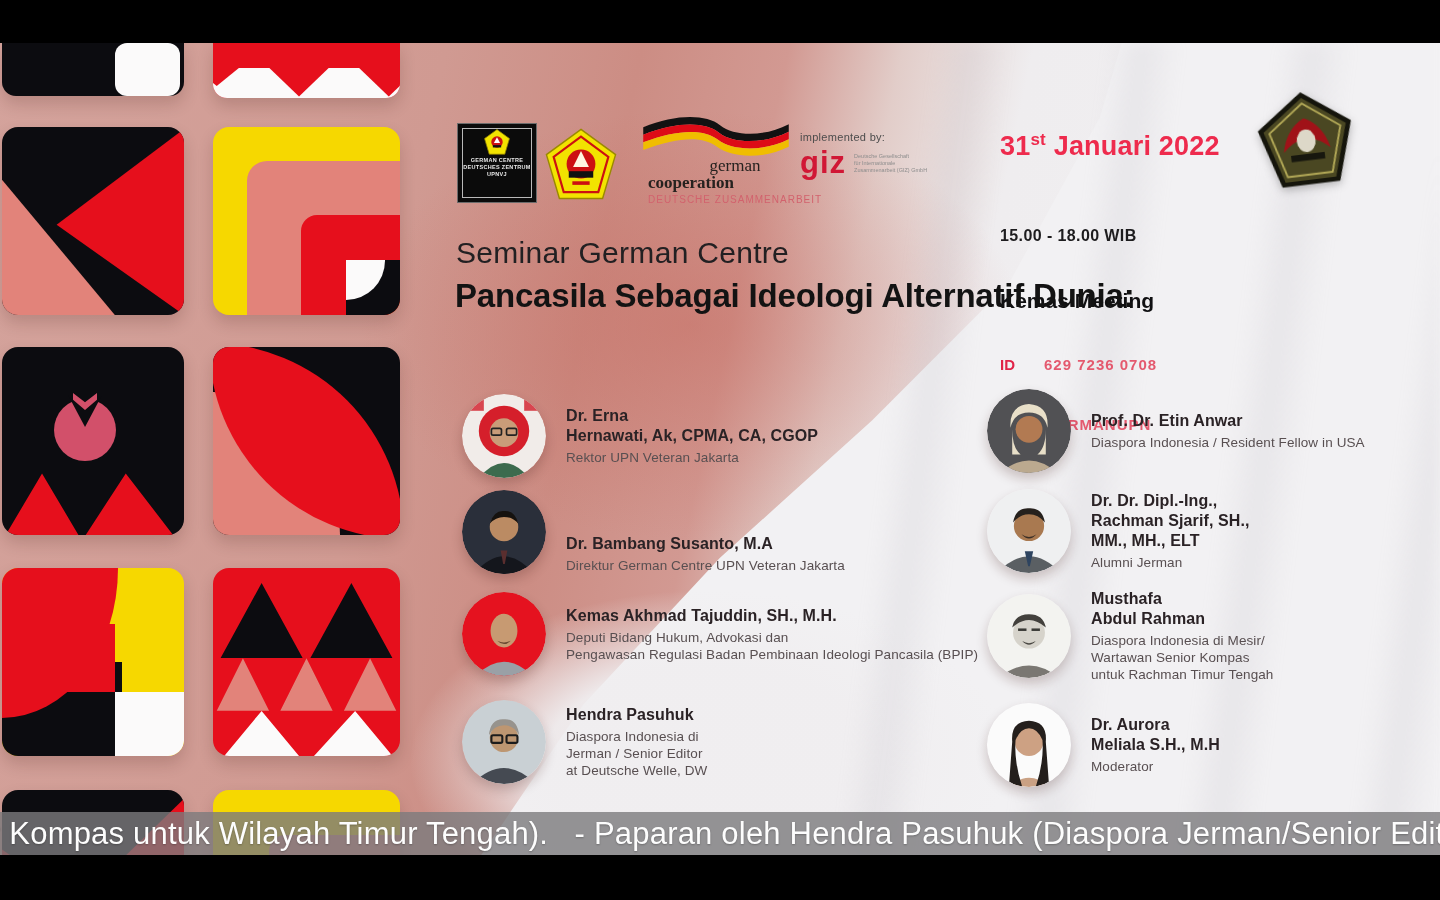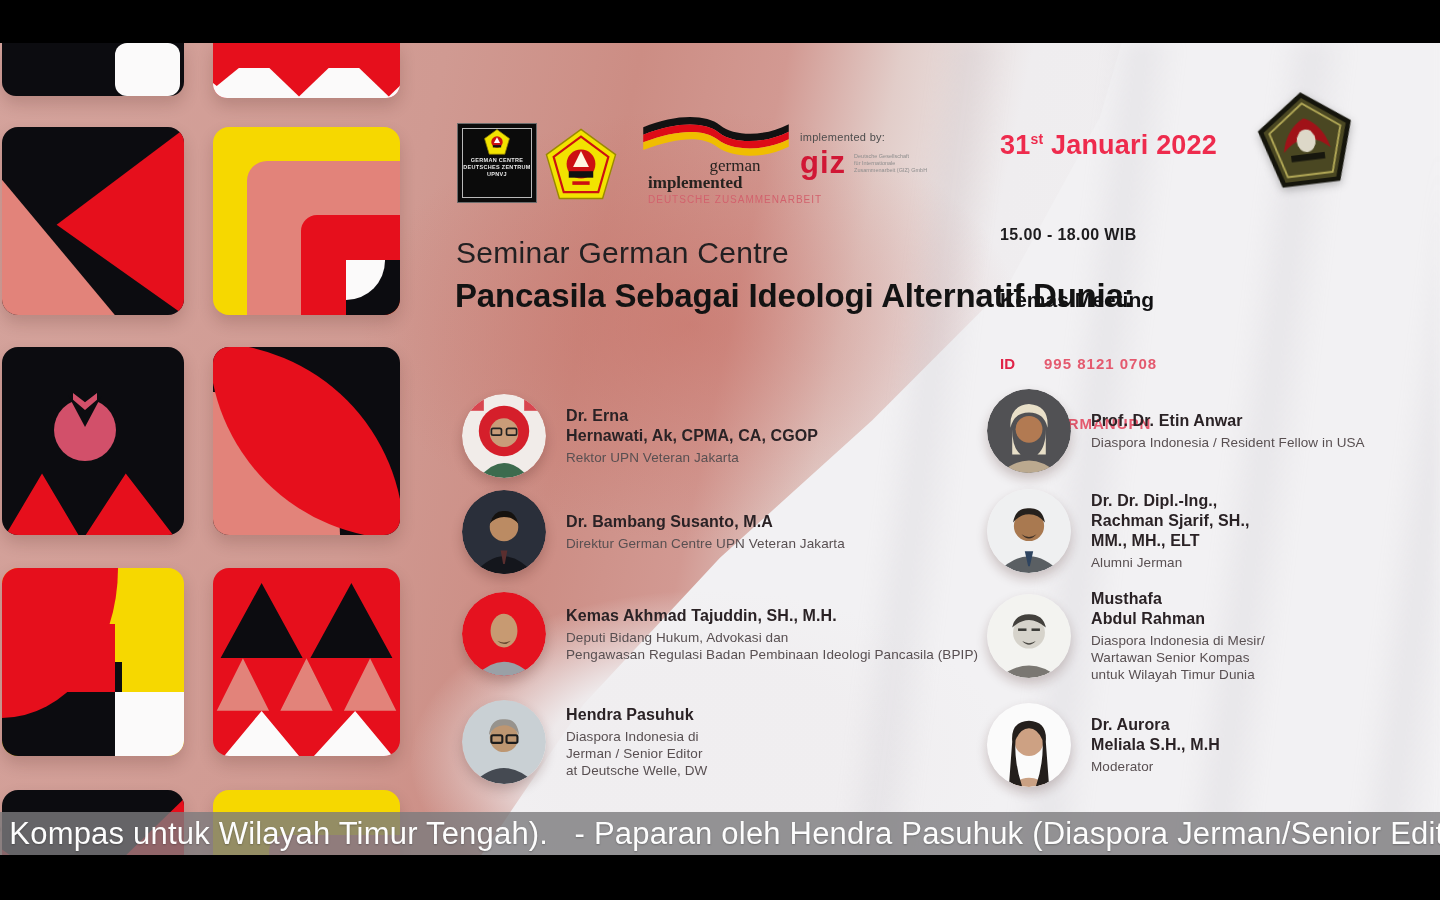--- a/index.html
+++ b/index.html
@@ -47,21 +47,21 @@
   .coop-t3{font-family:"Liberation Sans", sans-serif;font-size:10px;letter-spacing:1px;color:#d2626d;margin-top:3px;}
   .giz{left:800px;top:131px;z-index:10;}
   .giz-impl{font-size:11px;color:#4c4c4c;letter-spacing:.3px;}
   .giz-row{display:flex;align-items:flex-start;margin-top:6px;}
   .giz-word{font-size:31px;line-height:28px;font-weight:bold;color:#d11735;letter-spacing:1px;}
   .giz-tag{margin-left:8px;margin-top:4px;font-size:5.5px;line-height:7px;color:#8d8d8d;}
 
   
   .sched{left:1000px;top:94px;z-index:10;white-space:pre;}
   .sch-date{font-size:27px;font-weight:800;color:#ee2b4d;letter-spacing:.2px;}
-  .sch-date sup{font-size:14px;}
+  .sch-date sup{font-size:17px;}
   .sch-time{margin-top:29px;font-size:16px;font-weight:700;color:#1d1c1e;letter-spacing:.4px;}
   .sch-zoom{margin-top:8px;font-size:21px;font-weight:800;color:#101012;}
   .sch-row{margin-top:7px;font-size:15px;display:flex;}
   .sch-lab{font-weight:800;color:#e02448;width:44px;}
   .sch-val{font-weight:600;color:#e4596e;letter-spacing:1px;}
   .pent-logo{left:1258px;top:92px;width:96px;height:94px;z-index:10;transform:rotate(-7deg);
     filter:drop-shadow(0 3px 4px rgba(0,0,0,.25));}
 
   
   .kicker{left:456px;top:236px;font-size:30px;font-weight:500;color:#222022;letter-spacing:.3px;z-index:10;}
@@ -166,21 +166,21 @@
     <rect x="38" y="74" width="24" height="5" fill="#cc1111"></rect>
   </svg>
 
   <svg class="abs coop" width="152" height="48" viewBox="0 0 300 95">
     <path d="M6,30 C70,4 130,4 158,26 C186,48 244,50 294,24 L294,39 C244,64 184,63 156,41 C128,19 72,19 6,45 Z" fill="#121212"></path>
     <path d="M6,45 C72,19 128,19 156,41 C184,63 244,64 294,39 L294,54 C244,79 182,77 154,55 C126,33 74,34 6,60 Z" fill="#dd0b17"></path>
     <path d="M6,60 C74,34 126,33 154,55 C182,77 244,79 294,54 L294,69 C244,94 180,91 152,69 C124,47 76,49 6,75 Z" fill="#f0bd00"></path>
   </svg>
   <div class="abs coop-text">
     <div class="coop-t1">german</div>
-    <div class="coop-t2">implemented</div>
+    <div class="coop-t2">cooperation</div>
     <div class="coop-t3">DEUTSCHE ZUSAMMENARBEIT</div>
   </div>
 
   <div class="abs giz">
     <div class="giz-impl">implemented by:</div>
     <div class="giz-row">
       <div class="giz-word">giz</div>
       <div class="giz-tag">
         <div>Deutsche Gesellschaft</div>
         <div>für Internationale</div>
@@ -188,21 +188,21 @@
       </div>
     </div>
   </div>
 
   <div class="abs sched">
     <div class="sch-date"><span>31</span><sup>st</sup><span> Januari 2022</span></div>
     <div class="sch-time">15.00 - 18.00 WIB</div>
     <div class="sch-zoom">Kemas Meeting</div>
     <div class="sch-row">
       <span class="sch-lab">ID</span>
-      <span class="sch-val">995 8121 0708</span>
+      <span class="sch-val">629 7236 0708</span>
     </div>
     <div class="sch-row">
       <span class="sch-lab">Pass</span>
       <span class="sch-val">GERMANUPN</span>
     </div>
   </div>
 
   <svg class="abs pent-logo" viewBox="0 0 100 100">
     <polygon points="50,3 97,37 79,96 21,96 3,37" fill="#4a4722" stroke="#15150c" stroke-width="5"></polygon>
     <polygon points="50,12 88,40 74,88 26,88 12,40" fill="none" stroke="#b3a957" stroke-width="2"></polygon>
@@ -238,21 +238,21 @@
       <div class="spk-name">
         <div>Dr. Erna</div>
         <div>Hernawati, Ak, CPMA, CA, CGOP</div>
       </div>
       <div class="spk-role">
           <div>Rektor UPN Veteran Jakarta</div>
         </div>
     </div>
   </div>
 
-  <div class="spk" style="left:462px;top:490px;">
+  <div class="spk" style="left:462px;top:490px;align-items:flex-end;">
     <div class="avatar-wrap">
       <svg viewBox="0 0 100 100">
           <defs>
             <clipPath id="c2">
               <circle cx="50" cy="50" r="50"></circle>
             </clipPath>
           </defs>
         <g clip-path="url(#c2)">
             <rect width="100" height="100" fill="#2a2f3a"></rect>
         <path d="M14,100 Q50,58 86,100 Z" fill="#14161c"></path>
@@ -407,21 +407,21 @@
       </svg>
     </div>
     <div class="spk-text">
       <div class="spk-name">
         <div>Musthafa</div>
         <div>Abdul Rahman</div>
       </div>
       <div class="spk-role">
         <div>Diaspora Indonesia di Mesir/</div>
         <div>Wartawan Senior Kompas</div>
-        <div>untuk Wilayah Timur Dunia</div>
+        <div>untuk Rachman Timur Tengah</div>
       </div>
     </div>
   </div>
 
   <div class="spk" style="left:987px;top:703px;">
     <div class="avatar-wrap">
       <svg viewBox="0 0 100 100">
           <defs>
             <clipPath id="c8">
               <circle cx="50" cy="50" r="50"></circle>

